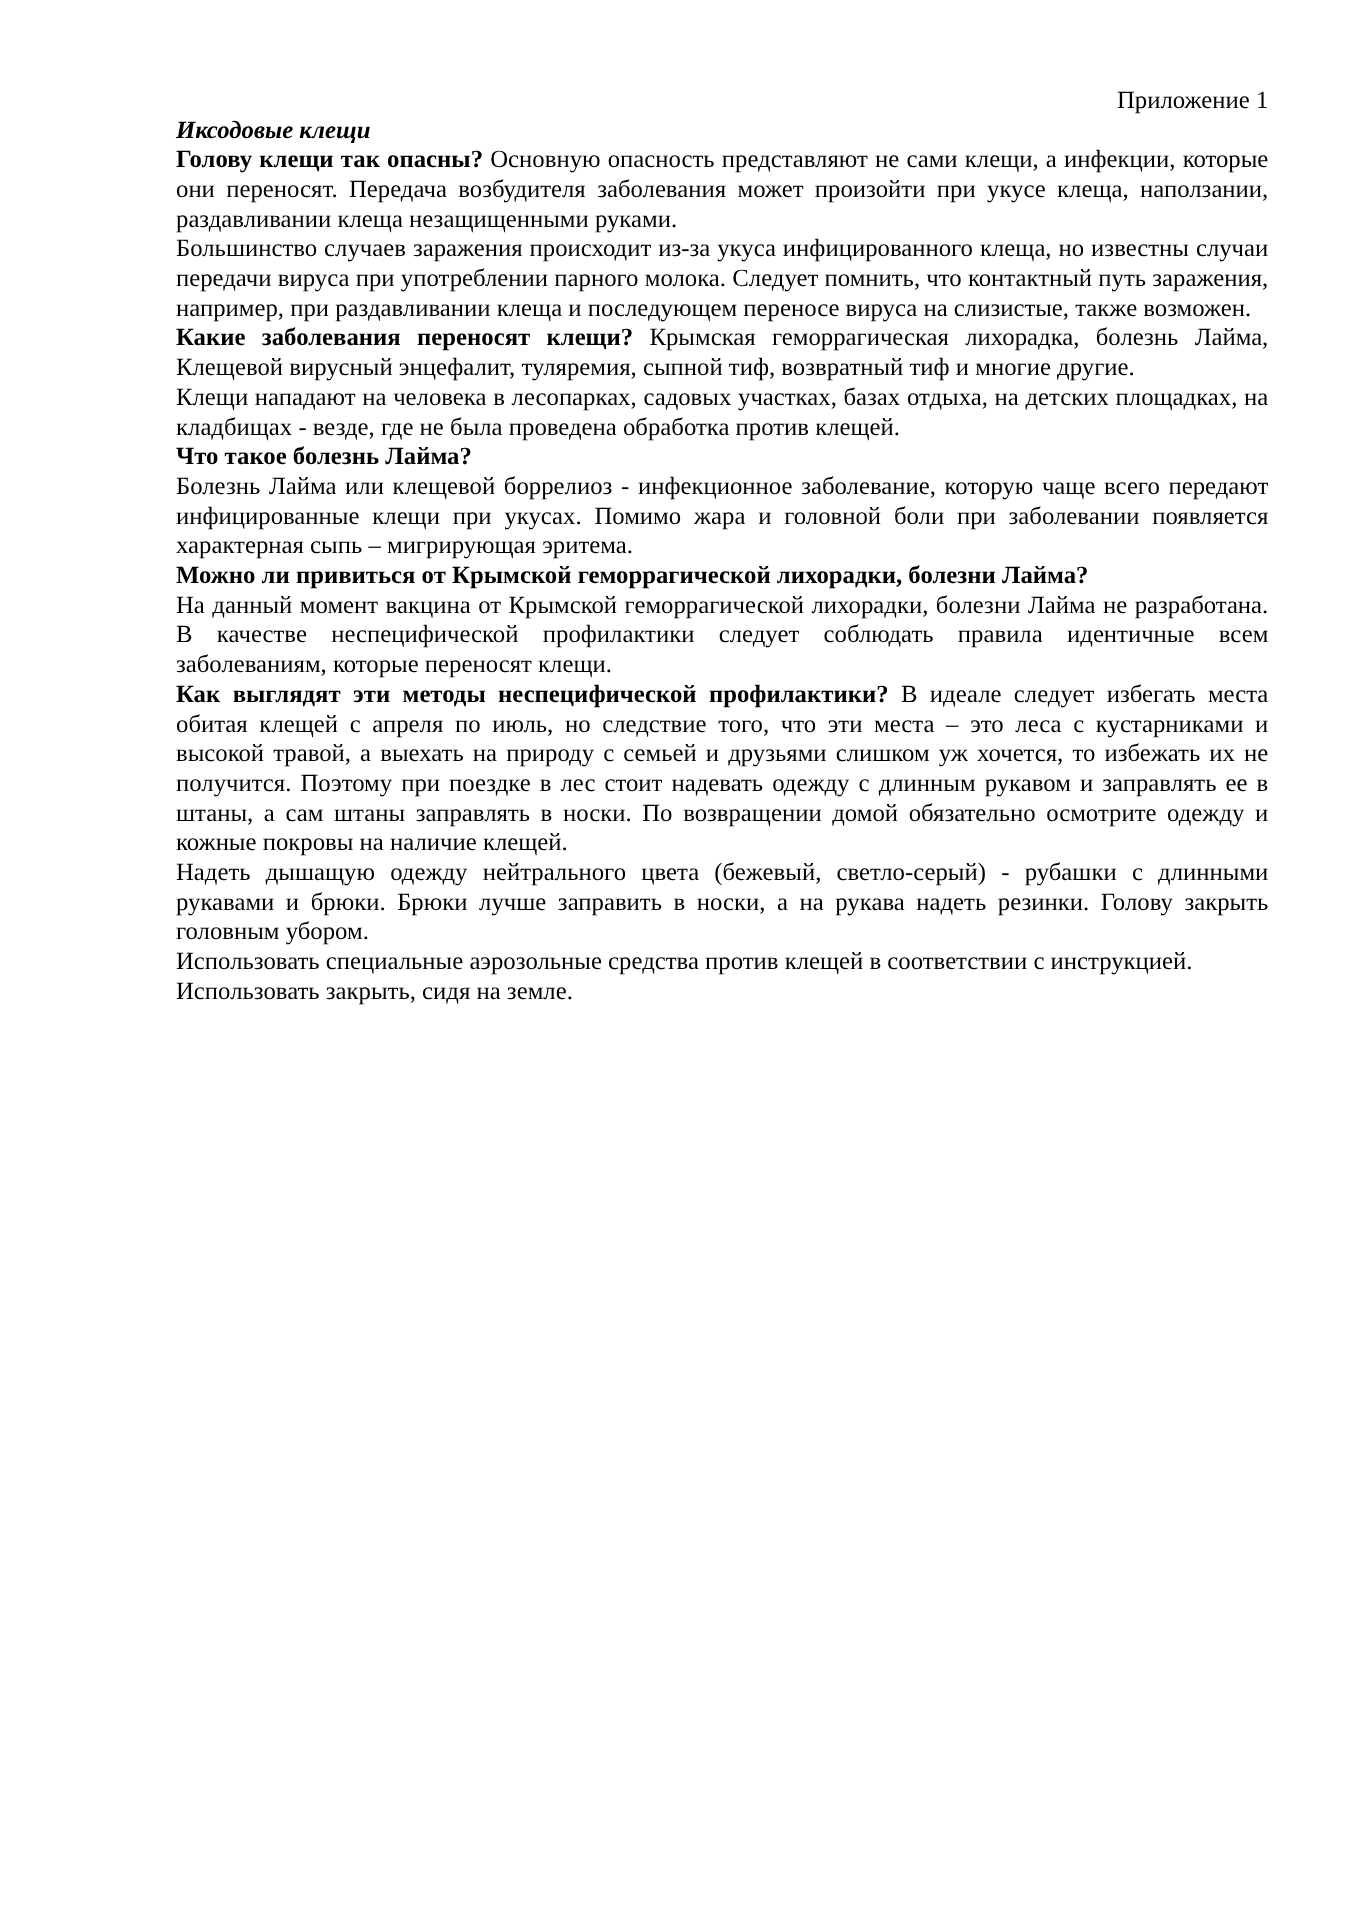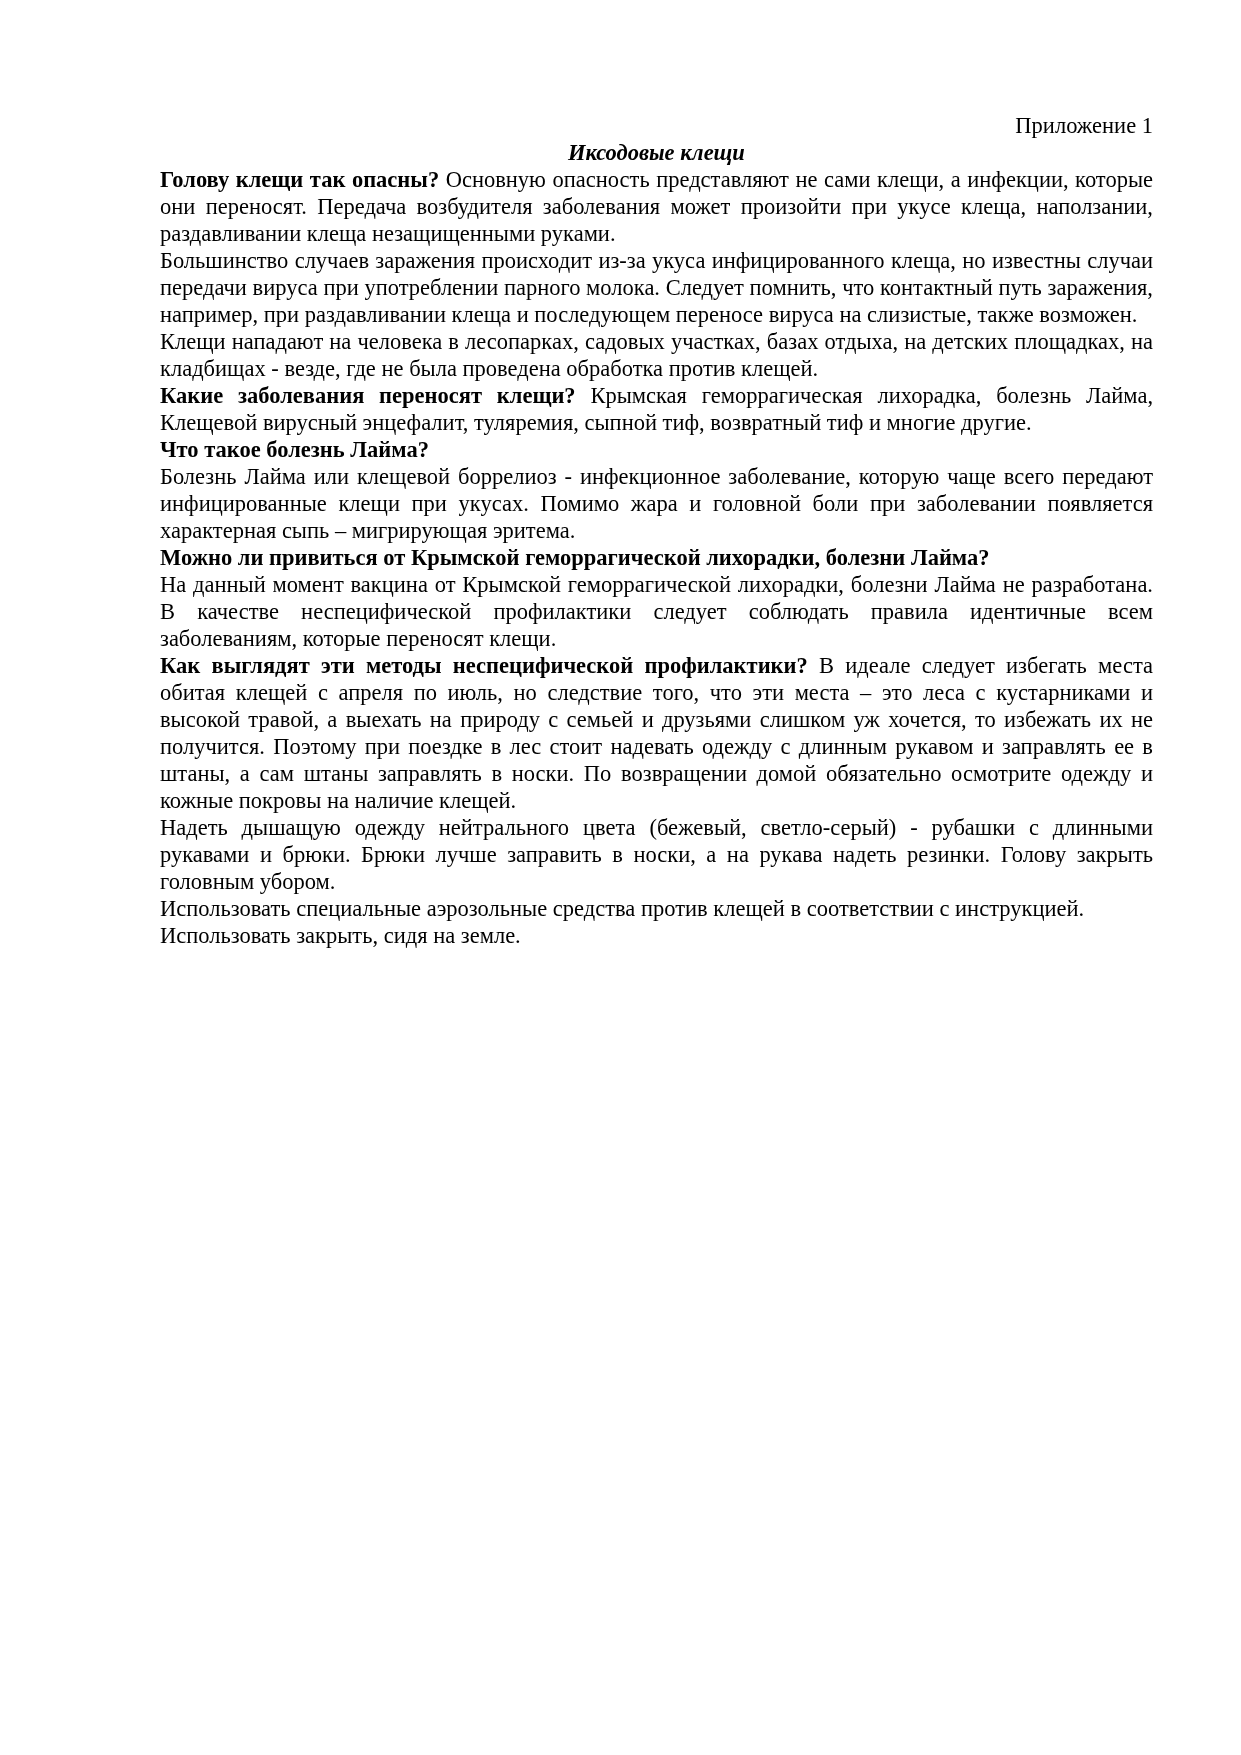--- a/index.html
+++ b/index.html
@@ -6,32 +6,32 @@
     margin: 0;
     padding: 0;
     background: #e9e9e9;
   }
   .page {
     width: 1241px;
     height: 1755px;
     margin: 0 auto;
     background: #ffffff;
     box-sizing: border-box;
-    padding: 112px 88px 40px 160px;
+    padding: 77px 88px 40px 160px;
     font-family: "Liberation Serif", "DejaVu Serif", serif;
     font-size: 22.5px;
     line-height: 27px;
     color: #000000;
     overflow: hidden;
   }
   .appendix {
     text-align: right;
   }
   .doc-title {
-    text-align: center;
+    text-align: left;
     font-weight: bold;
     font-style: italic;
   }
   p.para {
     margin: 0;
     text-align: justify;
   }
   p.para b {
     font-weight: bold;
   }
@@ -45,23 +45,23 @@
 
   <div class="appendix">Приложение 1</div>
 
   <div class="doc-title">Иксодовые клещи</div>
 
 
   <p class="para"><b>Голову клещи так опасны?</b><span> Основную опасность представляют не сами клещи, а инфекции, которые они переносят. Передача возбудителя заболевания может произойти при укусе клеща, наползании, раздавливании клеща незащищенными руками.</span></p>
 
   <p class="para"><b></b><span>Большинство случаев заражения происходит из-за укуса инфицированного клеща, но известны случаи передачи вируса при употреблении парного молока. Следует помнить, что контактный путь заражения, например, при раздавливании клеща и последующем переносе вируса на слизистые, также возможен.</span></p>
 
+  <p class="para"><b>Какие заболевания переносят клещи?</b><span> Крымская геморрагическая лихорадка, болезнь Лайма, Клещевой вирусный энцефалит, туляремия, сыпной тиф, возвратный тиф и многие другие.</span></p>
+
   <p class="para"><b></b><span>Клещи нападают на человека в лесопарках, садовых участках, базах отдыха, на детских площадках, на кладбищах - везде, где не была проведена обработка против клещей.</span></p>
-
-  <p class="para"><b>Какие заболевания переносят клещи?</b><span> Крымская геморрагическая лихорадка, болезнь Лайма, Клещевой вирусный энцефалит, туляремия, сыпной тиф, возвратный тиф и многие другие.</span></p>
 
   <p class="para"><b>Что такое болезнь Лайма?</b><span></span></p>
 
   <p class="para"><b></b><span>Болезнь Лайма или клещевой боррелиоз - инфекционное заболевание, которую чаще всего передают инфицированные клещи при укусах. Помимо жара и головной боли при заболевании появляется характерная сыпь – мигрирующая эритема.</span></p>
 
   <p class="para"><b>Можно ли привиться от Крымской геморрагической лихорадки, болезни Лайма?</b><span></span></p>
 
   <p class="para"><b></b><span>На данный момент вакцина от Крымской геморрагической лихорадки, болезни Лайма не разработана. В качестве неспецифической профилактики следует соблюдать правила идентичные всем заболеваниям, которые переносят клещи.</span></p>
 
   <p class="para"><b>Как выглядят эти методы неспецифической профилактики?</b><span> В идеале следует избегать места обитая клещей с апреля по июль, но следствие того, что эти места – это леса с кустарниками и высокой травой, а выехать на природу с семьей и друзьями слишком уж хочется, то избежать их не получится. Поэтому при поездке в лес стоит надевать одежду с длинным рукавом и заправлять ее в штаны, а сам штаны заправлять в носки. По возвращении домой обязательно осмотрите одежду и кожные покровы на наличие клещей.</span></p>

